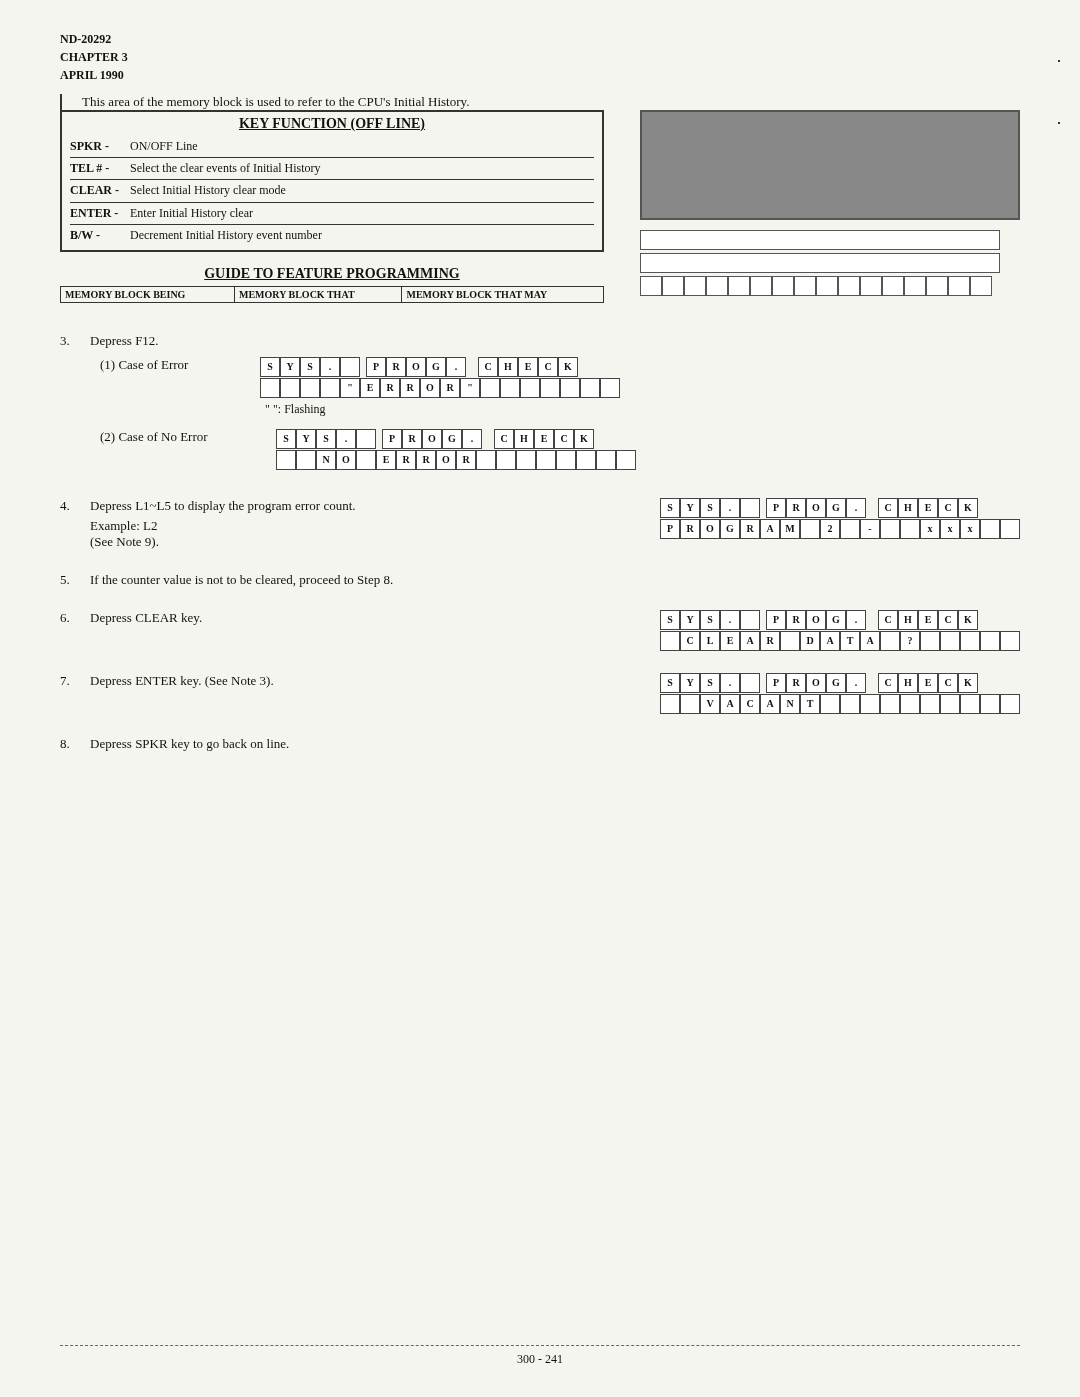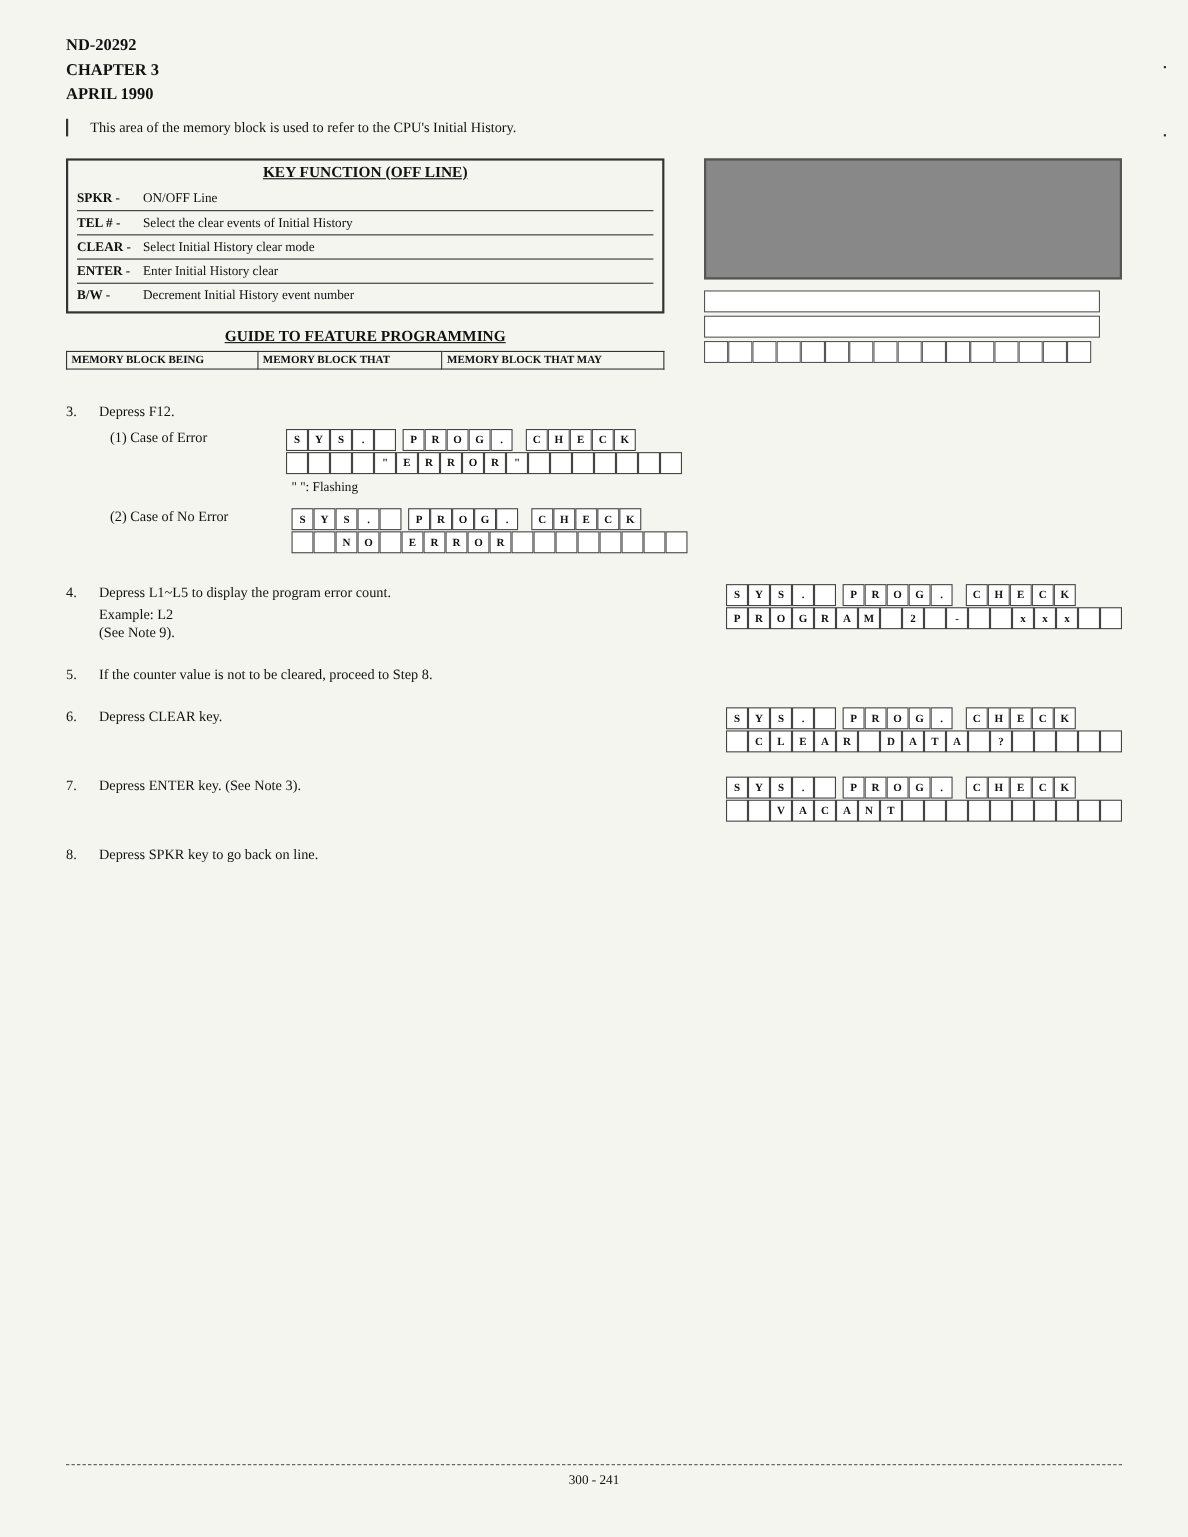--- a/index.html
+++ b/index.html
@@ -8,29 +8,28 @@
       font-family: 'Times New Roman', Times, serif;
       font-size: 13px;
       color: #111;
       width: 1080px;
       min-height: 1397px;
       position: relative;
       padding: 30px 60px 60px 60px;
     }
 
     .header-info {
-      font-size: 15px;
+      font-size: 12px;
       font-weight: bold;
       line-height: 1.5;
       margin-bottom: 10px;
     }
 
     .intro-text {
       font-size: 13px;
-      margin-bottom: 20px;
       padding-left: 20px;
       border-left: 2px solid #333;
     }
 
     .main-content {
       display: flex;
       gap: 36px;
       margin-bottom: 20px;
     }
 
@@ -278,21 +277,21 @@
           <div class="dc"></div>
             <div class="dc"></div>
             <div class="dc"></div>
             <div class="dc"></div>
             <div class="dc"></div>
         </div>
         <div style="font-size:12px; padding-left:5px;">" ":  Flashing</div>
       </div>
     </div>
 
-    <div style="display:flex; align-items:flex-start; margin-left:40px; margin-bottom:28px; gap:35px;">
+    <div style="display:flex; align-items:flex-start; margin-left:40px; margin-bottom:28px; gap:46px;">
       <div style="min-width:130px; font-size:13px;">(2)  Case of No Error</div>
       <div>
 
         <div style="display:flex; margin-bottom:1px;">
           <div class="dc">S</div>
             <div class="dc">Y</div>
             <div class="dc">S</div>
             <div class="dc">.</div>
             <div class="dc"></div>
           <div class="dc space"></div>
@@ -500,16 +499,16 @@
     </div>
   </div>
 
   <div style="margin-bottom:22px; display:flex; align-items:flex-start;">
     <span style="min-width:30px; font-size:13px;">8.</span>
     <span style="font-size:13px;">Depress SPKR key to go back on line.</span>
   </div>
 
 </div>
 
-<div style="position:absolute; bottom:44px; left:60px; right:60px;">
+<div style="position:absolute; bottom:30px; left:60px; right:60px;">
   <div style="border-top: 1px dashed #666; margin-bottom:6px;"></div>
   <div style="text-align:center; font-size:12px;">300 - 241</div>
 </div>
 
 </body></html>

